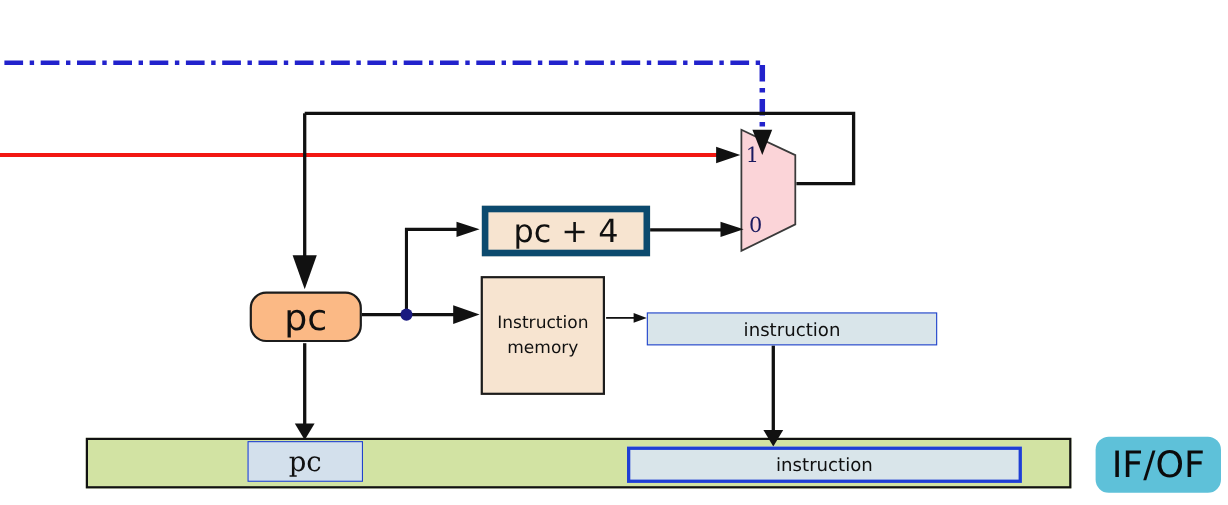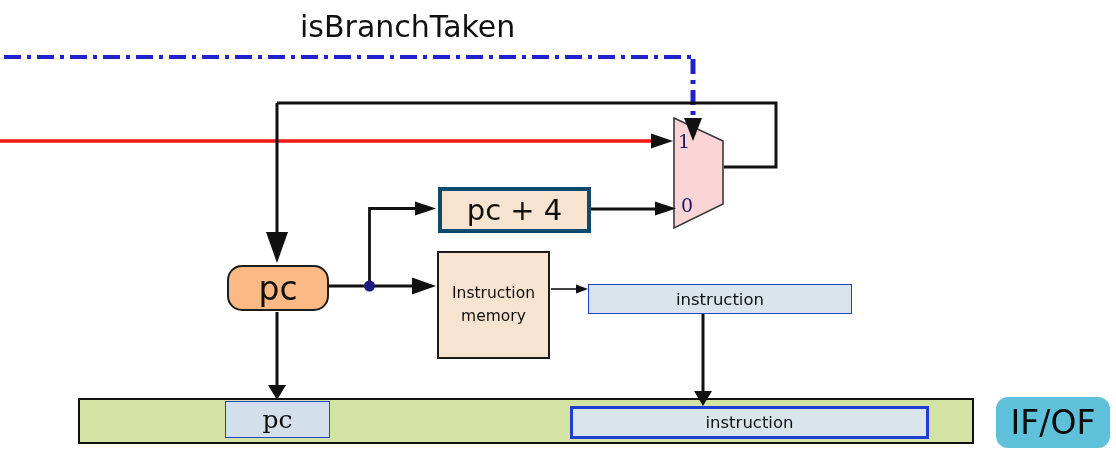--- a/index.html
+++ b/index.html
@@ -14,21 +14,21 @@
   .abs { position: absolute; box-sizing: border-box; }
 
   
   .lbl-big { font-size: 30px; color: #101010; white-space: nowrap; z-index: 4; }
 
   
   .box { display: flex; align-items: center; justify-content: center; z-index: 3; }
 
   #pc-adder-box {
     left: 438px; top: 187px; width: 153px; height: 46px;
-    background: #f7e4d0; border: 4px solid #0c4a6e;
+    background: #f7e4d0; border: 6px solid #0c4a6e;
     font-size: 29px; color: #101010;
   }
   #pc-box {
     left: 227px; top: 265px; width: 102px; height: 46px;
     background: #fbb985; border: 2px solid #1c1c1c; border-radius: 15px;
     font-size: 33px; color: #101010;
   }
   #imem-box {
     left: 437px; top: 251px; width: 113px; height: 108px;
     background: #f7e4d0; border: 2px solid #1c1c1c;
@@ -101,21 +101,20 @@
     <path d="M551,289 H578" fill="none" stroke="#111111" stroke-width="1.6"></path>
     <polygon points="588,289 576,284.5 576,293.5" fill="#111111"></polygon>
 
     <path d="M277,312 V388" fill="none" stroke="#111111" stroke-width="3"></path>
     <polygon points="277,400 268,385 286,385" fill="#111111"></polygon>
 
     <path d="M703,314 V393" fill="none" stroke="#111111" stroke-width="3"></path>
     <polygon points="703,406 694,391 712,391" fill="#111111"></polygon>
   </svg>
 
-  <div class="abs lbl-big" style="left:300px; top:9px;">isBranchTaken</div>
 
   <div class="abs mux-num" style="left:678px; top:130px;">1</div>
   <div class="abs mux-num" style="left:681px; top:194px;">0</div>
 
   <div class="abs box" id="pc-adder-box">
     <span>pc + 4</span>
   </div>
 
   <div class="abs box" id="pc-box">
     <span>pc</span>

